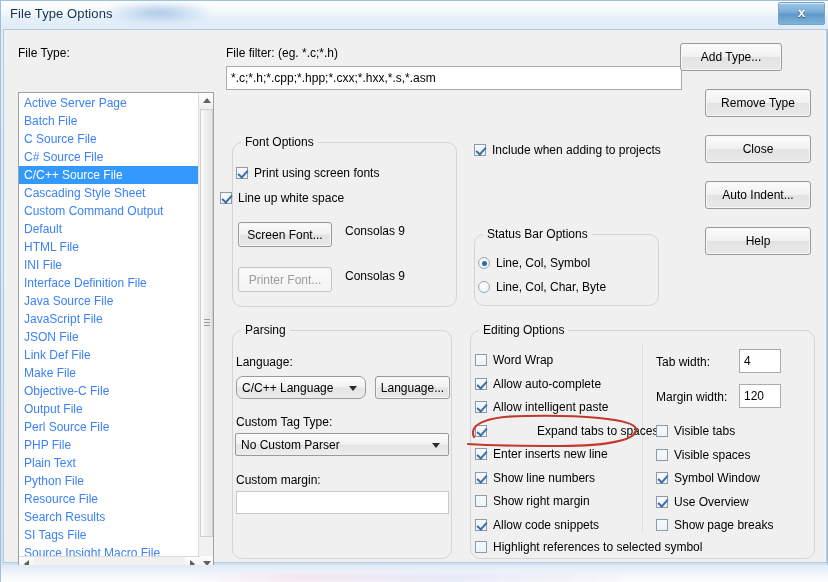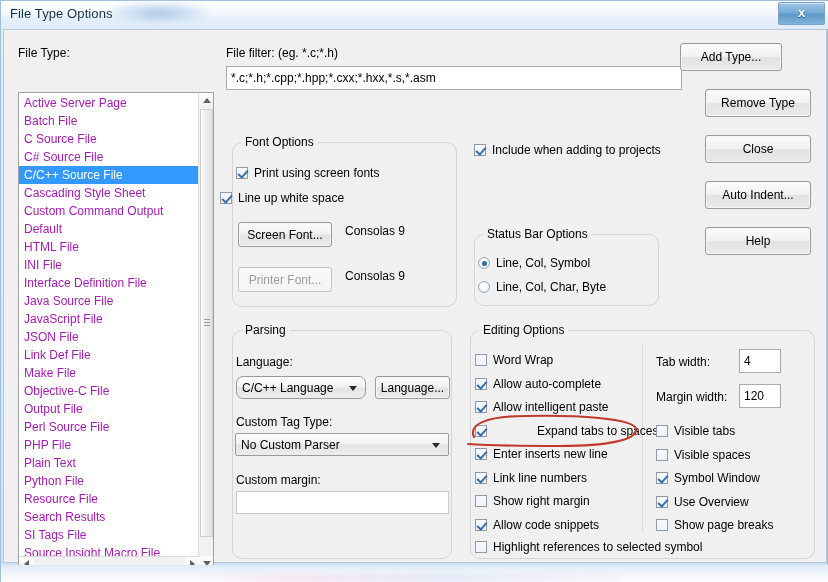--- a/index.html
+++ b/index.html
@@ -249,21 +249,21 @@
     position: absolute;
     left: 0; top: 0;
     width: 180px;
     padding-top: 1px;
   }
   .list-item {
     height: 18px;
     line-height: 18px;
     padding-left: 5px;
     font-size: 12px;
-    color: #a21caf;
+    color: #3b82f6;
     white-space: nowrap;
     cursor: default;
   }
   .list-item.selected {
     background: #3399ff;
     color: #ffffff;
   }
   
   .vscroll {
     position: absolute;
@@ -482,21 +482,21 @@
           <div class="chk checked" style="left: 471px; top: 394px; gap: 44px;">
             <span class="box"></span>
             <span>Expand tabs to spaces</span>
           </div>
           <div class="chk checked" style="left: 471px; top: 417px;">
             <span class="box"></span>
             <span>Enter inserts new line</span>
           </div>
           <div class="chk checked" style="left: 471px; top: 441px;">
             <span class="box"></span>
-            <span>Link line numbers</span>
+            <span>Show line numbers</span>
           </div>
           <div class="chk" style="left: 471px; top: 464px;">
             <span class="box"></span>
             <span>Show right margin</span>
           </div>
           <div class="chk checked" style="left: 471px; top: 488px;">
             <span class="box"></span>
             <span>Allow code snippets</span>
           </div>
         </div>

